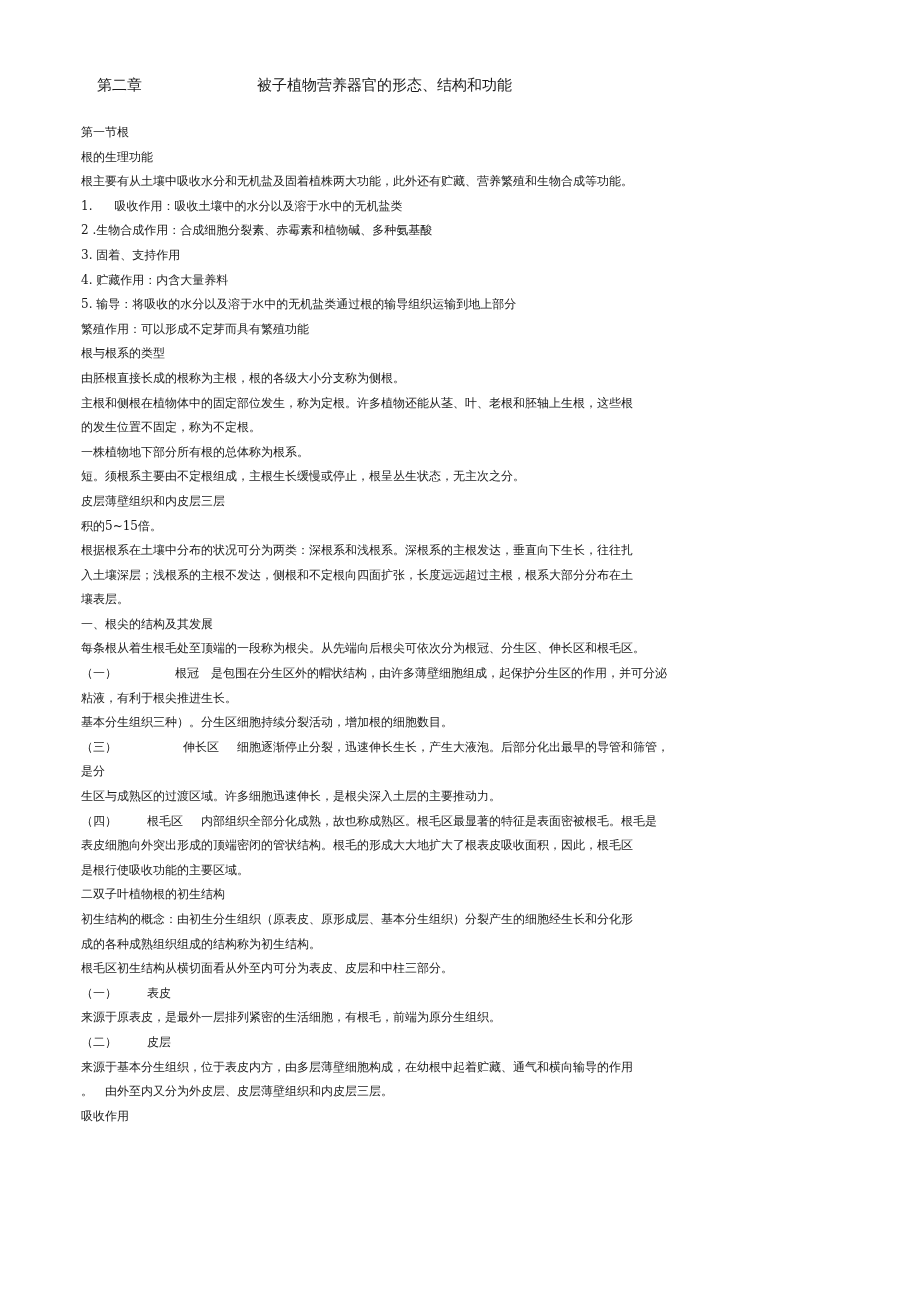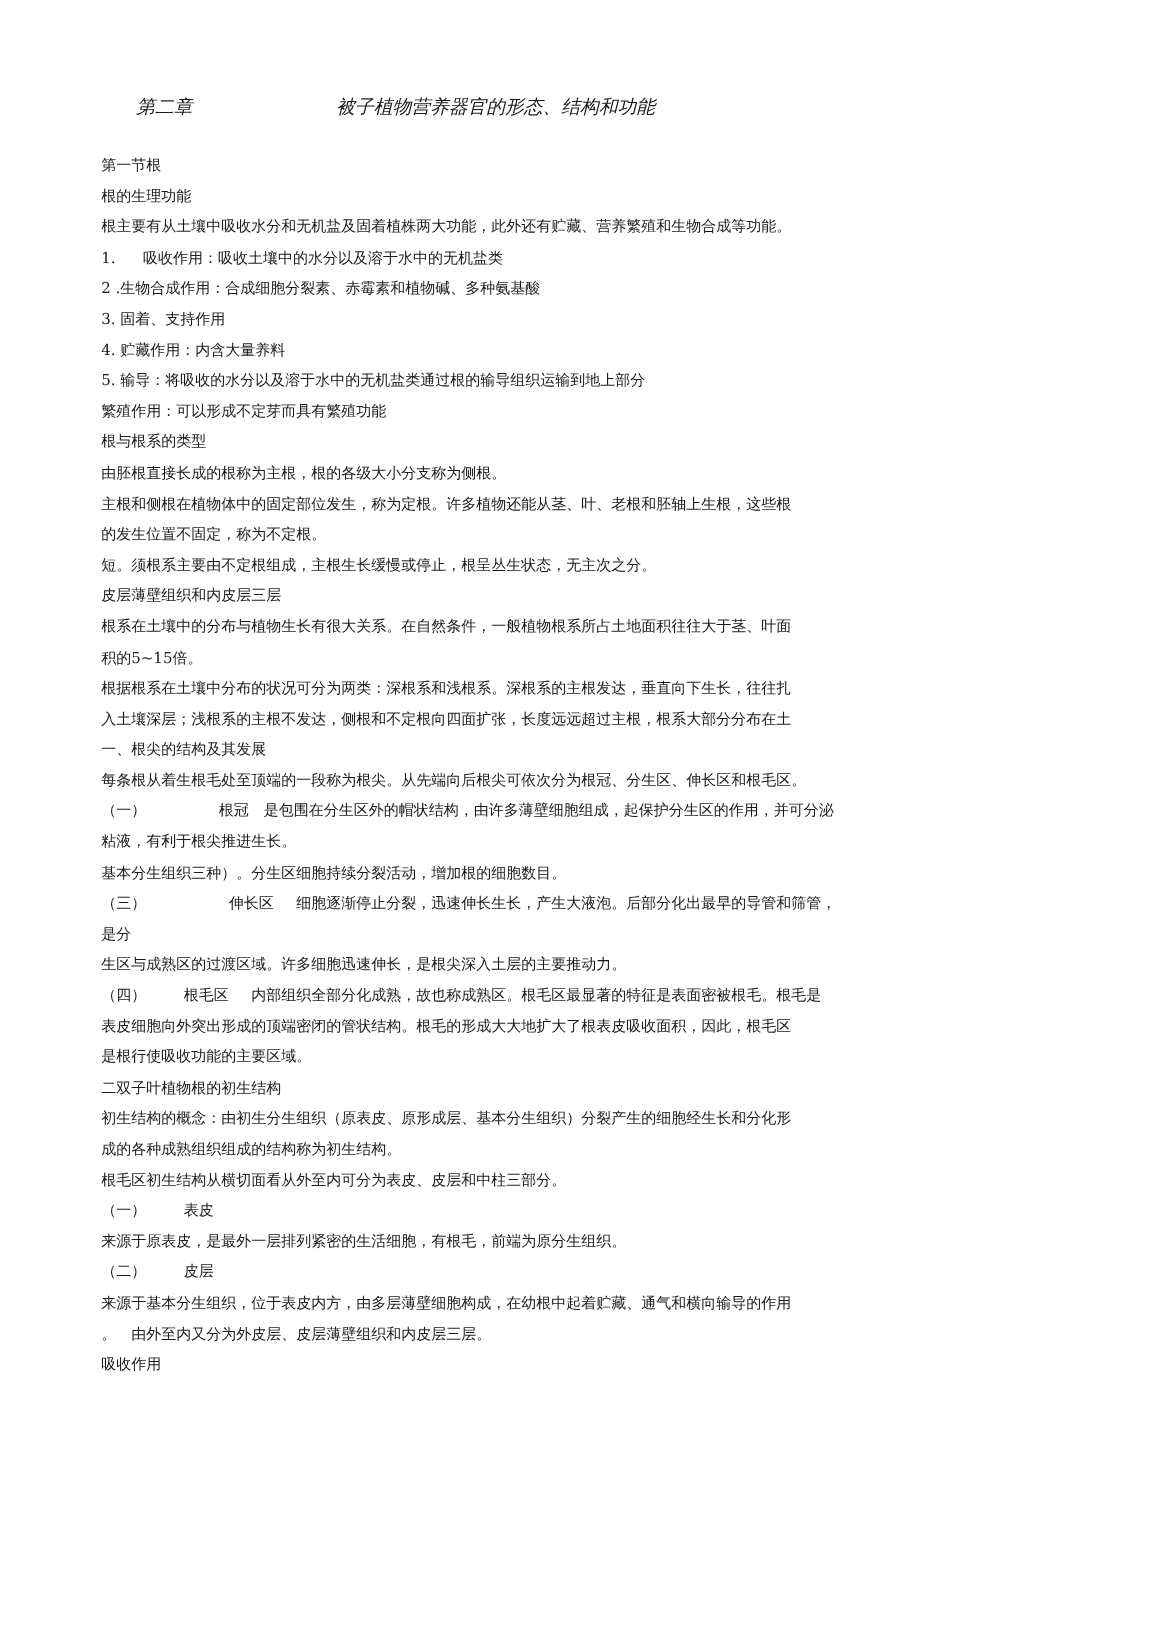--- a/index.html
+++ b/index.html
@@ -17,25 +17,24 @@
     }
     .page {
       position: absolute;
       left: 81px;
       top: 0;
       width: 780px;
     }
     .title {
       position: absolute;
       top: 74px;
-      left: 28px;
+      left: 16px;
       font-size: 15px;
       line-height: 22px;
       white-space: nowrap;
-      font-style: italic;
     }
     .title .chapter {
       display: inline-block;
       width: 160px;
     }
     .body {
       position: absolute;
       top: 120px;
       left: 0;
       width: 770px;
@@ -69,26 +68,27 @@
     <p class="line"><span>1.</span><span class="gap1"></span><span>吸收作用：吸收土壤中的水分以及溶于水中的无机盐类</span></p>
     <p class="line">2 .生物合成作用：合成细胞分裂素、赤霉素和植物碱、多种氨基酸</p>
     <p class="line">3. 固着、支持作用</p>
     <p class="line">4. 贮藏作用：内含大量养料</p>
     <p class="line">5. 输导：将吸收的水分以及溶于水中的无机盐类通过根的输导组织运输到地上部分</p>
     <p class="line">繁殖作用：可以形成不定芽而具有繁殖功能</p>
     <p class="line">根与根系的类型</p>
     <p class="line">由胚根直接长成的根称为主根，根的各级大小分支称为侧根。</p>
     <p class="line">主根和侧根在植物体中的固定部位发生，称为定根。许多植物还能从茎、叶、老根和胚轴上生根，这些根</p>
     <p class="line">的发生位置不固定，称为不定根。</p>
+    <p class="line">一株植物地下部分所有根的总体称为根系。</p>
     <p class="line">短。须根系主要由不定根组成，主根生长缓慢或停止，根呈丛生状态，无主次之分。</p>
     <p class="line">皮层薄壁组织和内皮层三层</p>
-    <p class="line">根系在土壤中的分布与植物生长有很大关系。在自然条件，一般植物根系所占土地面积往往大于茎、叶面</p>
     <p class="line">积的5~15倍。</p>
     <p class="line">根据根系在土壤中分布的状况可分为两类：深根系和浅根系。深根系的主根发达，垂直向下生长，往往扎</p>
     <p class="line">入土壤深层；浅根系的主根不发达，侧根和不定根向四面扩张，长度远远超过主根，根系大部分分布在土</p>
+    <p class="line">壤表层。</p>
     <p class="line">一、根尖的结构及其发展</p>
     <p class="line">每条根从着生根毛处至顶端的一段称为根尖。从先端向后根尖可依次分为根冠、分生区、伸长区和根毛区。</p>
     <p class="line"><span>（一）</span><span class="gap2"></span><span>根冠</span><span class="sp"></span><span>是包围在分生区外的帽状结构，由许多薄壁细胞组成，起保护分生区的作用，并可分泌</span></p>
     <p class="line">粘液，有利于根尖推进生长。</p>
     <p class="line">基本分生组织三种）。分生区细胞持续分裂活动，增加根的细胞数目。</p>
     <p class="line"><span>（三）</span><span class="gap4"></span><span>伸长区</span><span class="sp" style="width:18px"></span><span>细胞逐渐停止分裂，迅速伸长生长，产生大液泡。后部分化出最早的导管和筛管，</span></p>
     <p class="line">是分</p>
     <p class="line">生区与成熟区的过渡区域。许多细胞迅速伸长，是根尖深入土层的主要推动力。</p>
     <p class="line"><span>（四）</span><span class="gap3"></span><span>根毛区</span><span class="sp" style="width:18px"></span><span>内部组织全部分化成熟，故也称成熟区。根毛区最显著的特征是表面密被根毛。根毛是</span></p>
     <p class="line">表皮细胞向外突出形成的顶端密闭的管状结构。根毛的形成大大地扩大了根表皮吸收面积，因此，根毛区</p>

